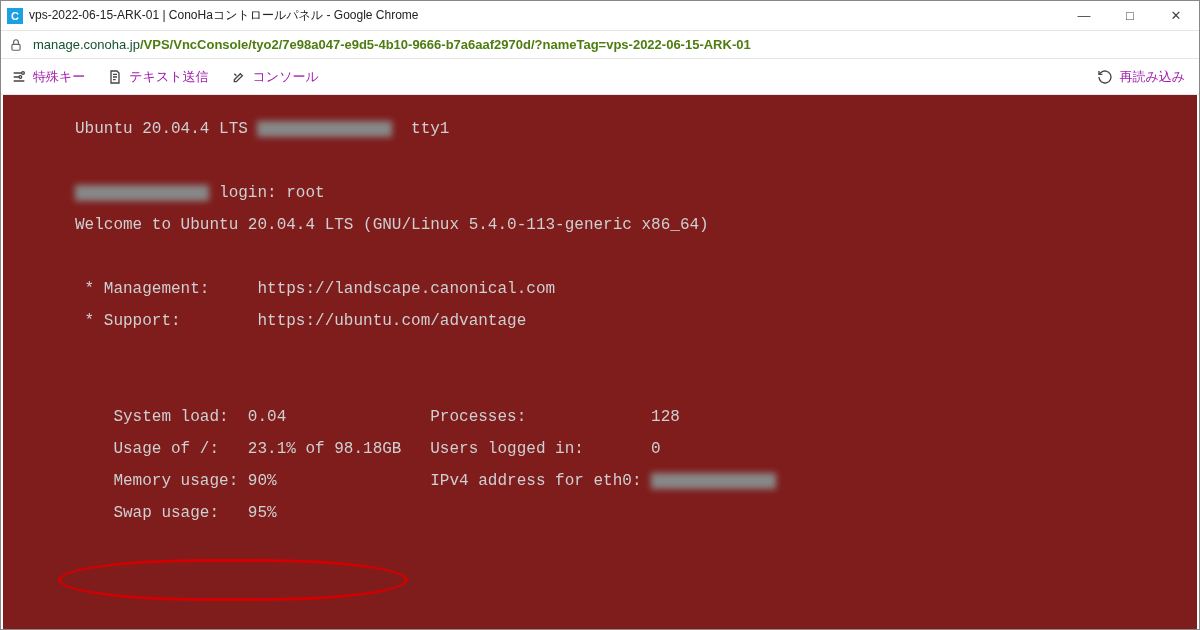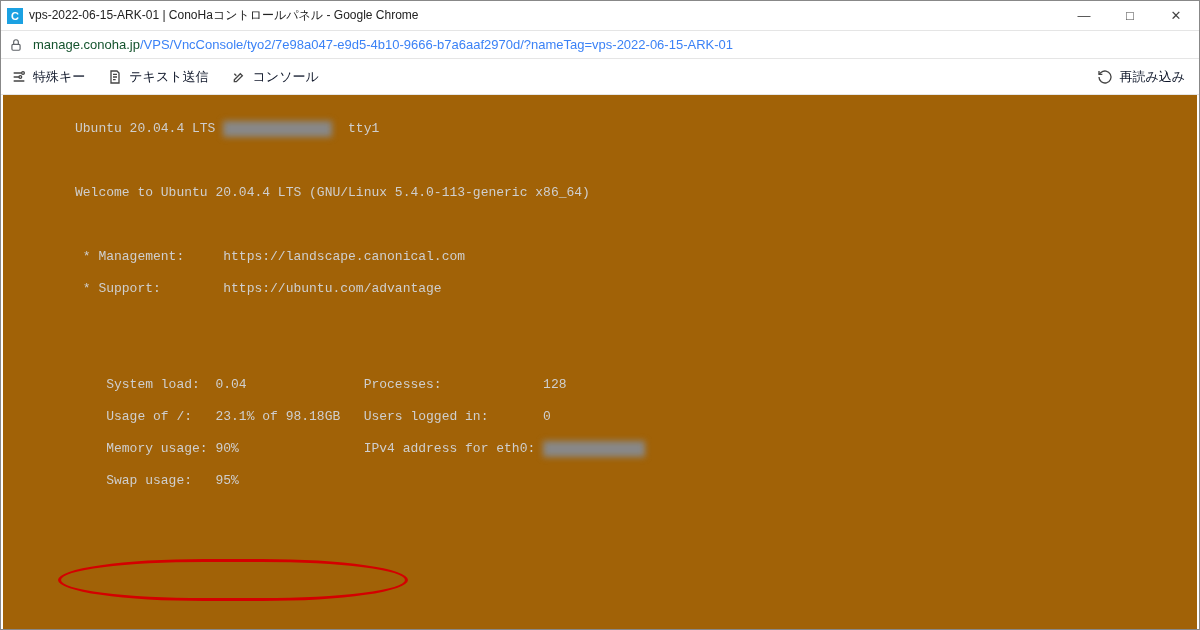--- a/index.html
+++ b/index.html
@@ -51,47 +51,47 @@
       border-bottom: 1px solid #e5e5e5;
       font-size: 13px;
       color: #5f6368;
     }
     .addressbar .lock {
       width: 14px; height: 14px;
       margin-right: 10px;
       color: #5f6368;
     }
     .addressbar .host { color: #14532d; }
-    .addressbar .path { color: #3b82f6; }
+    .addressbar .path { color: #4d7c0f; font-weight: bold; }
     .toolbar {
       height: 36px;
       display: flex;
       align-items: center;
       padding: 0 10px;
       border-bottom: 1px solid #e5e5e5;
       font-size: 13px;
-      color: #0f172a;
+      color: #a21caf;
     }
     .toolbar .btn {
       display: flex;
       align-items: center;
       margin-right: 22px;
       gap: 6px;
     }
     .toolbar .btn svg, .toolbar .btn .icon-box {
       width: 16px; height: 16px;
     }
     .toolbar .spacer { flex: 1; }
     .console-area {
-      background: #a16207;
+      background: #7f1d1d;
       color: #cfcfcf;
       height: calc(630px - 30px - 28px - 36px - 2px);
       padding: 10px 0 0 0;
       font-family: "Consolas", "Courier New", monospace;
-      font-size: 13px;
+      font-size: 16px;
       line-height: 16px;
       white-space: pre;
       position: relative;
       margin: 0 2px 2px 2px;
     }
     .console-area .line { padding-left: 72px; }
     .blur {
       display: inline-block;
       background: #888;
       filter: blur(3px);
@@ -161,20 +161,21 @@
       <path d="M3 12a9 9 0 1 0 3-6.7L3 8"></path>
         <path d="M3 3v5h5"></path>
     </svg>
     <span>再読み込み</span>
   </div>
 </div>
 
 <div class="console-area">
 <div class="line"><span>Ubuntu 20.04.4 LTS </span><span class="blur">xxx-xxx-xx-xxx</span><span>  tty1</span></div>
 <div class="line"> </div>
+<div class="line"><span class="blur">xxx-xxx-xx-xxx</span><span> login: root</span></div>
 <div class="line">Welcome to Ubuntu 20.04.4 LTS (GNU/Linux 5.4.0-113-generic x86_64)</div>
 <div class="line"> </div>
 <div class="line"> * Management:     https://landscape.canonical.com</div>
 <div class="line"> * Support:        https://ubuntu.com/advantage</div>
 <div class="line"> </div>
 <div class="line"> </div>
 <div class="line">    System load:  0.04               Processes:             128</div>
 <div class="line">    Usage of /:   23.1% of 98.18GB   Users logged in:       0</div>
 <div class="line"><span>    Memory usage: 90%                IPv4 address for eth0: </span><span class="blur">xxx.xxx.xx.xx</span></div>
 <div class="line">    Swap usage:   95%</div>

